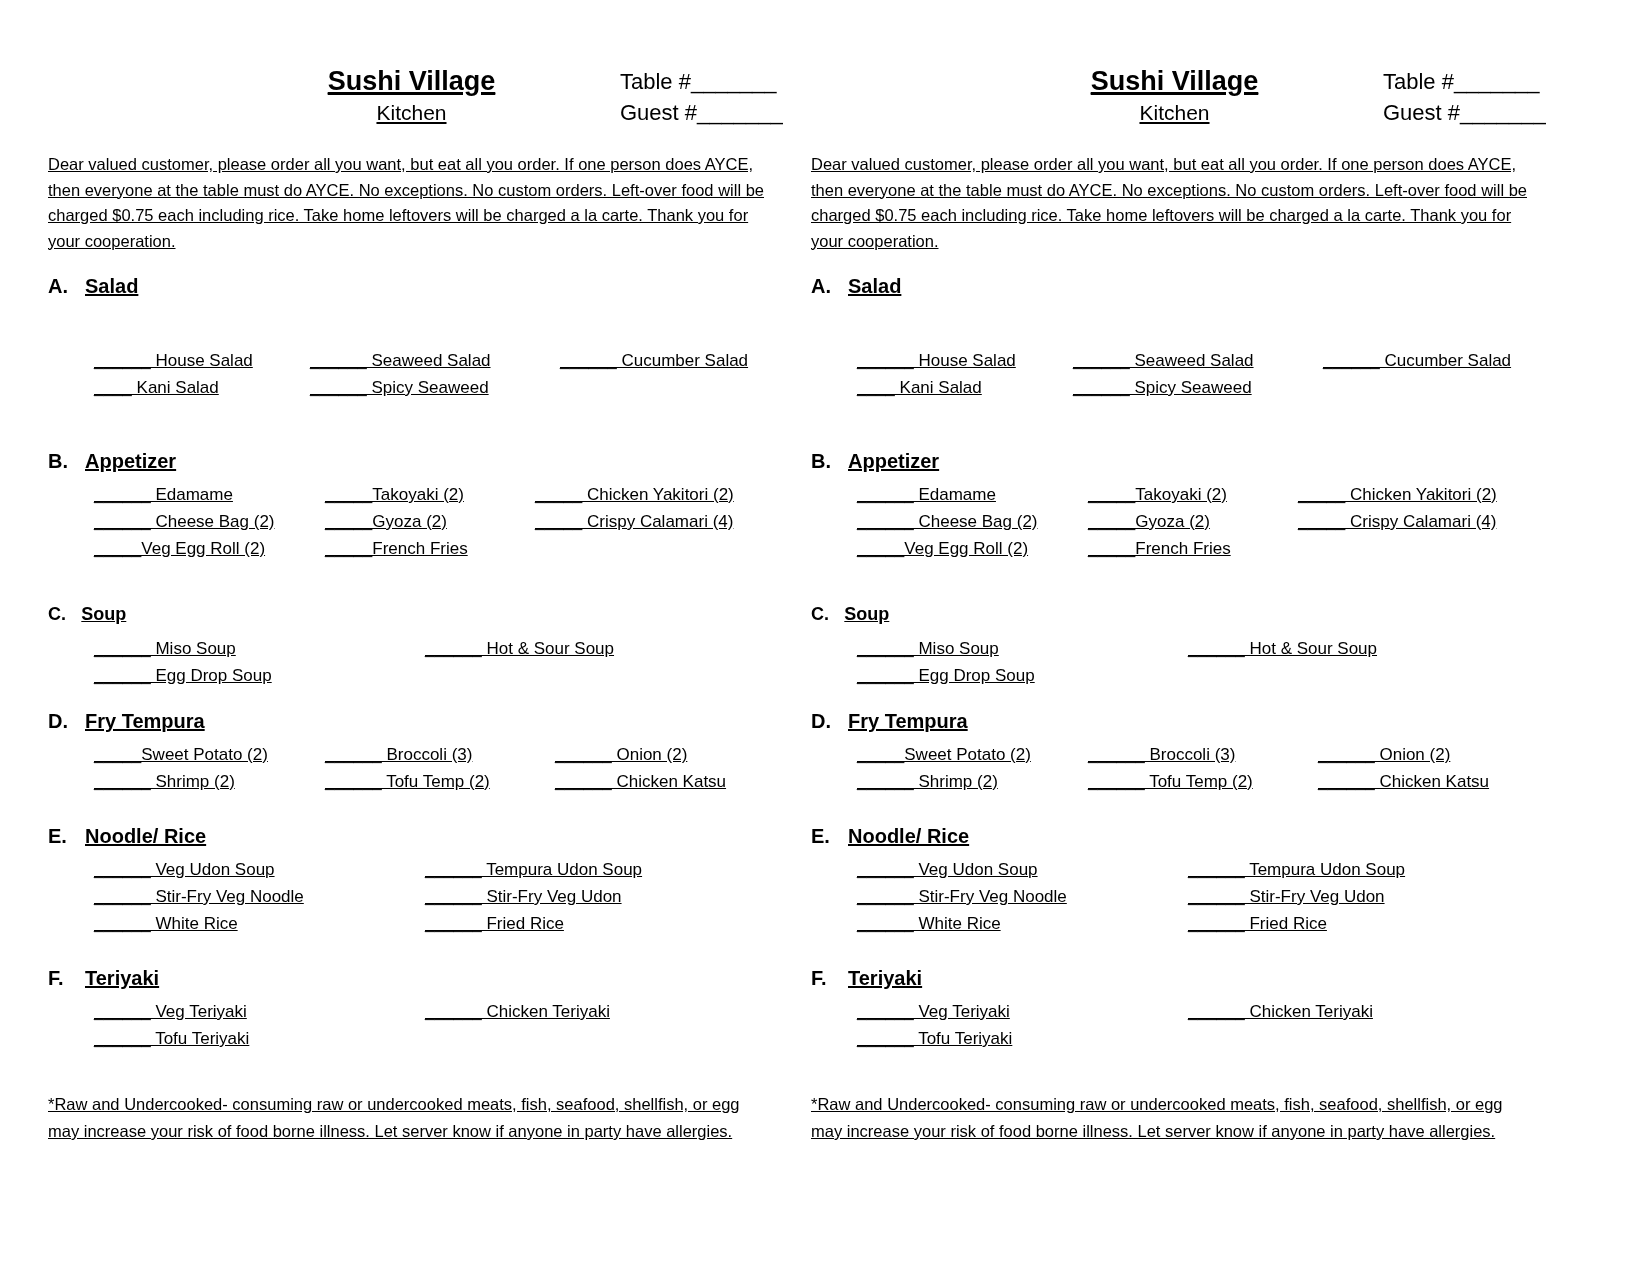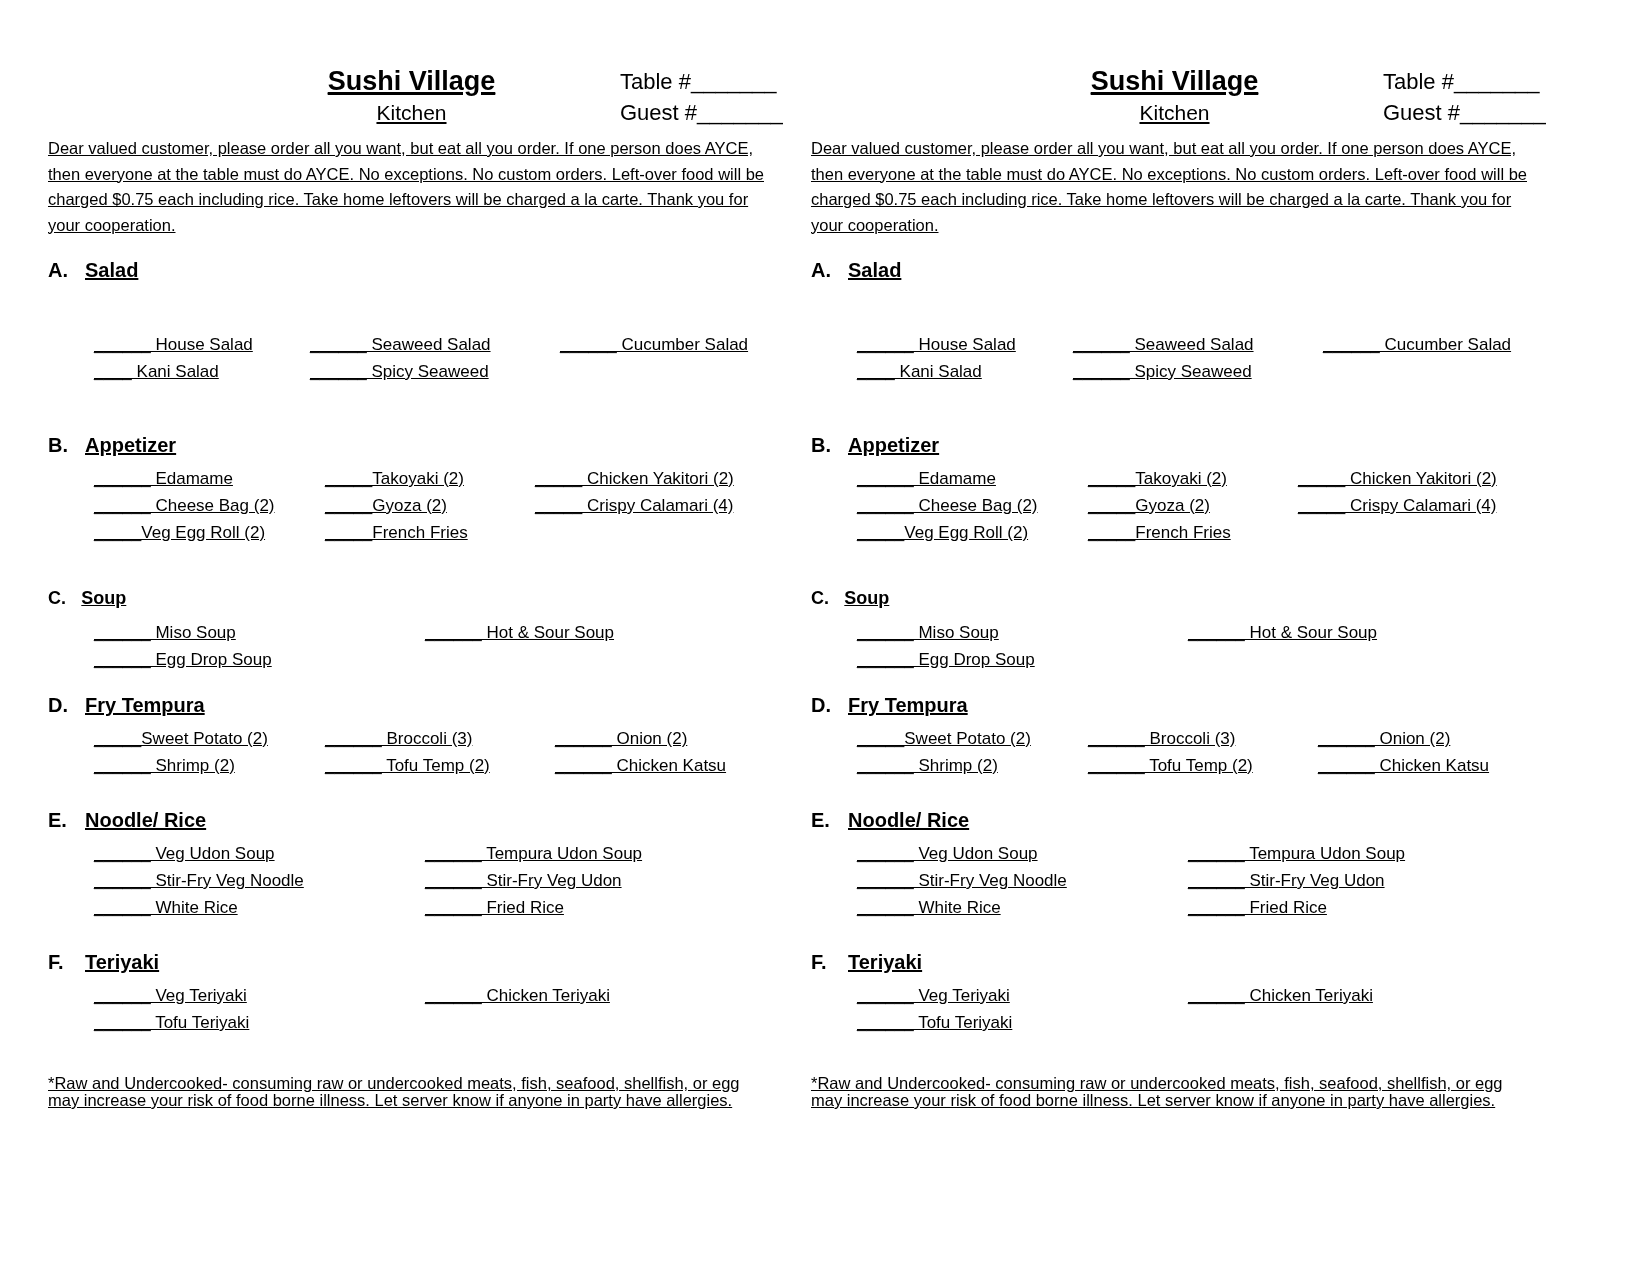--- a/index.html
+++ b/index.html
@@ -16,21 +16,21 @@
   .sheet-header { position:relative; height:64px; }
   .title-block { text-align:center; }
   .title {
     font-size:27px; font-weight:bold; line-height:34px;
     text-decoration:underline; text-underline-offset:3px;
   }
   .subtitle { font-size:21px; line-height:30px; }
   .tg-block { position:absolute; left:572px; top:2px; font-size:22px; text-align:left; }
   .tg-line { line-height:31px; white-space:nowrap; }
 
-  .intro { margin-top:8px; font-size:16.5px; line-height:25.5px; }
+  .intro { margin-top:24px; font-size:16.5px; line-height:25.5px; }
 
   .section { margin-top:20px; }
   .section[data-sec="B"] { margin-top:48px; }
   .section[data-sec="C"] { margin-top:38px; }
   .section[data-sec="D"] { }
   .section[data-sec="E"] { margin-top:29px; }
   .section[data-sec="F"] { margin-top:29px; }
 
   .sec-heading { font-size:20px; font-weight:bold; line-height:25px; }
   .section[data-sec="C"] .sec-heading { font-size:18px; line-height:28px; }
@@ -41,21 +41,21 @@
     display:grid; font-size:17px; line-height:27px;
   }
   .section[data-sec="A"] .items { grid-template-columns:216px 250px 1fr;margin-top:48px; }
   .section[data-sec="B"] .items { grid-template-columns:231px 210px 1fr; }
   .section[data-sec="C"] .items { grid-template-columns:331px 1fr; }
   .section[data-sec="D"] .items { grid-template-columns:231px 230px 1fr; }
   .section[data-sec="E"] .items { grid-template-columns:331px 1fr; }
   .section[data-sec="F"] .items { grid-template-columns:331px 1fr; }
   .item { white-space:nowrap; }
 
-  .footnote { margin-top:39px; font-size:16.5px; line-height:17px; }
+  .footnote { margin-top:39px; font-size:16.5px; line-height:27px; }
 </style>
 </head>
 <body>
 
 <div class="page">
 
   <div class="sheet">
     <div class="sheet-header">
       <div class="title-block">
         <div class="title">Sushi Village</div>

